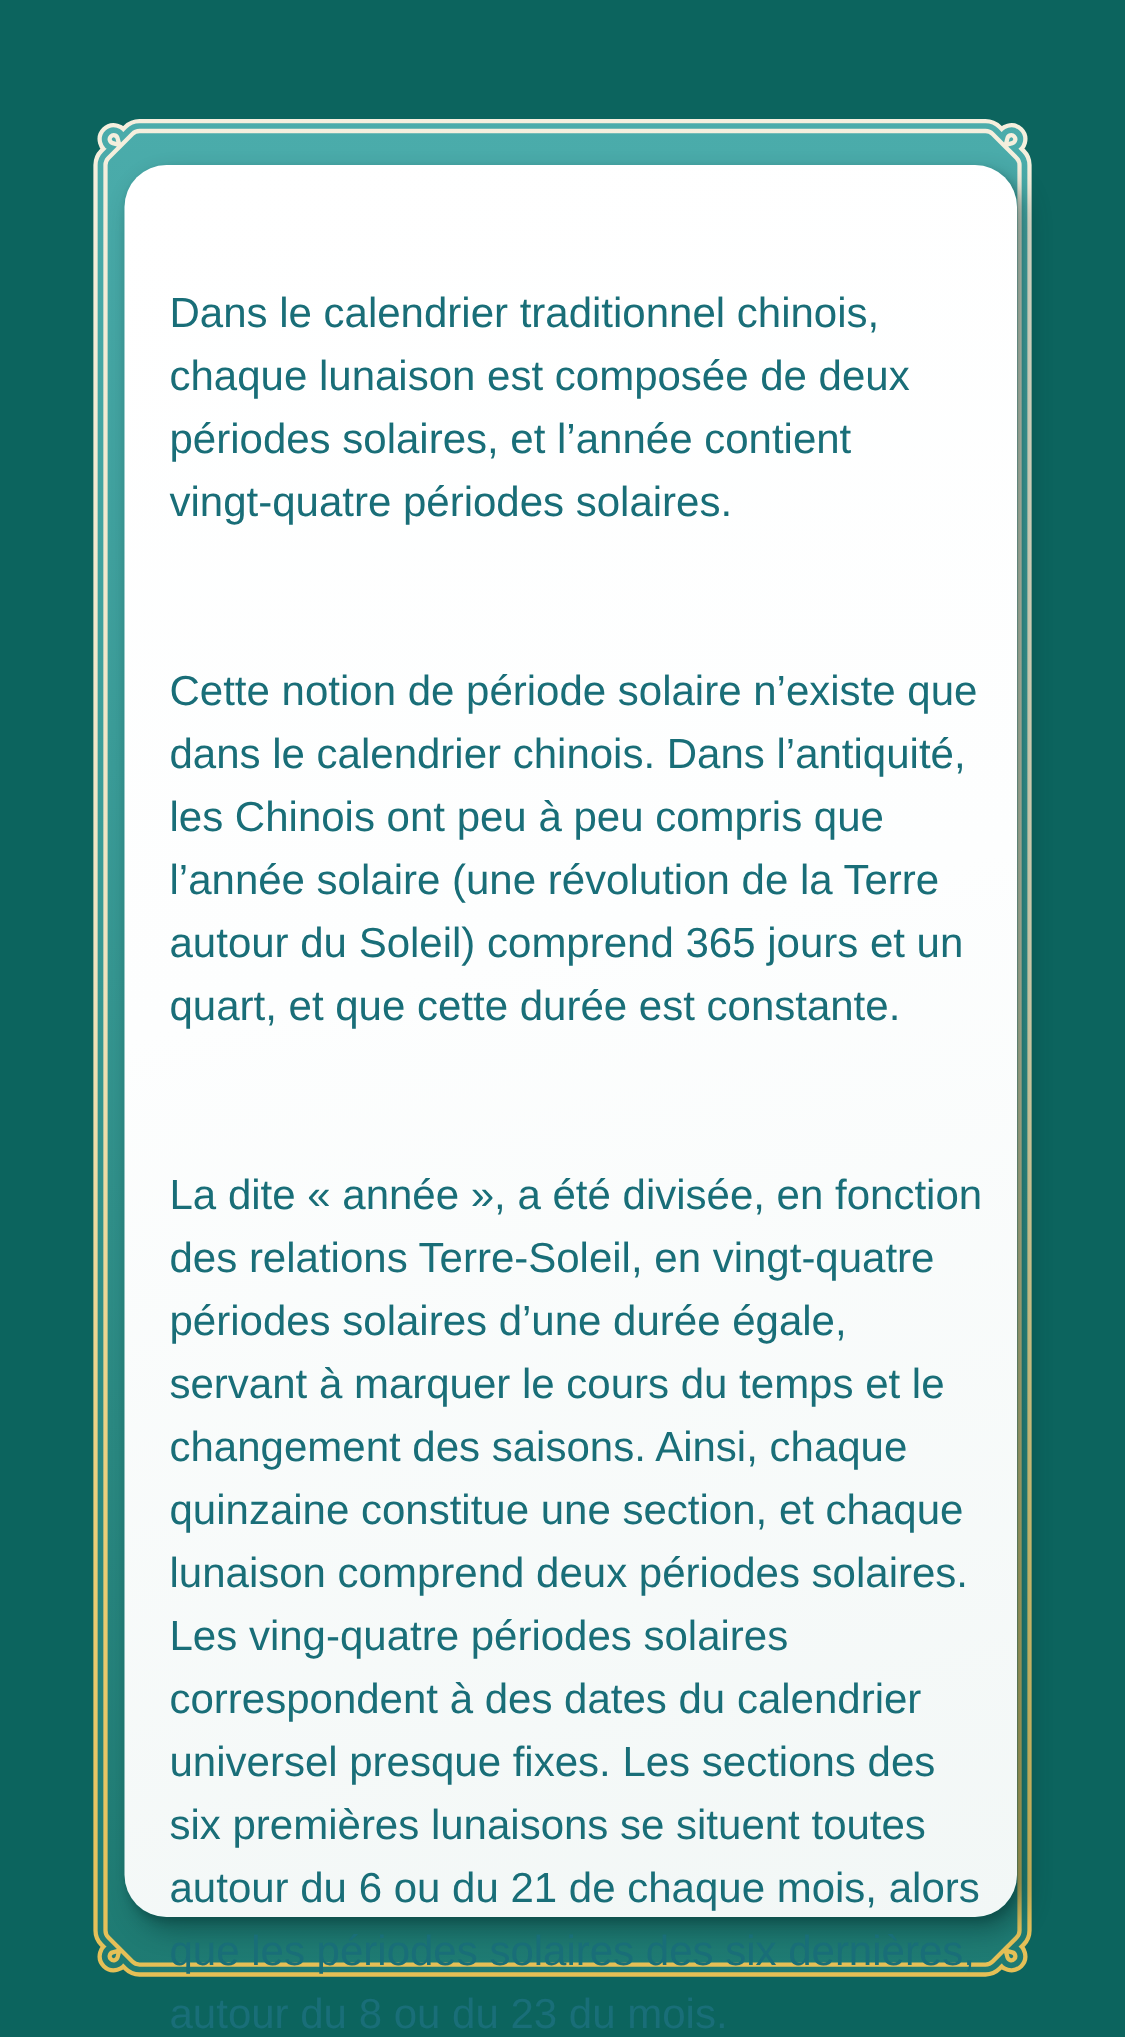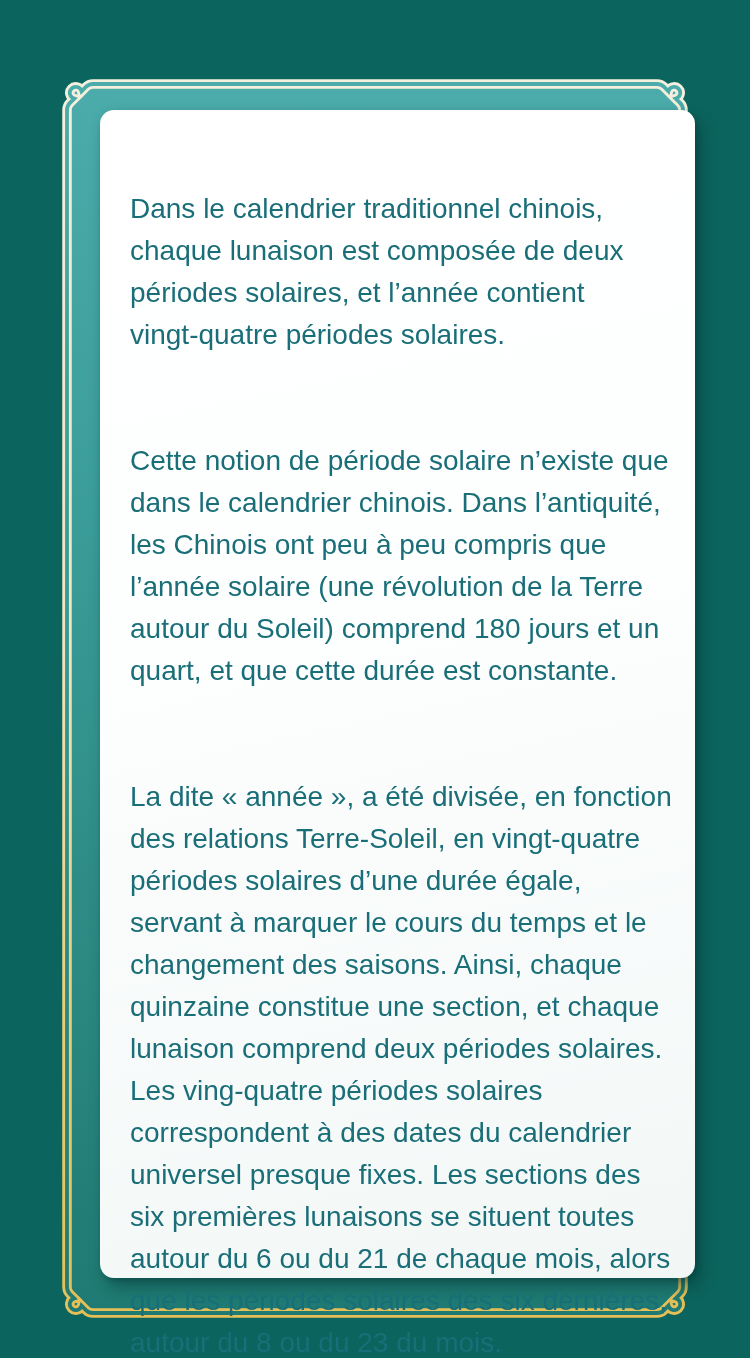--- a/index.html
+++ b/index.html
@@ -15,23 +15,23 @@
     background: #0c645e;
   }
   .frame-svg {
     position: absolute;
     left: 0; top: 0;
     width: 750px; height: 1358px;
     display: block;
   }
   .card {
     position: absolute;
-    left: 100px; top: 110px;
+    left: 83px; top: 110px;
     width: 595px; height: 1168px;
-    border-radius: 14px;
+    border-radius: 28px;
     background: linear-gradient(168deg, #ffffff 0%, #fdfefe 45%, #f2f7f6 100%);
     box-shadow: 6px 9px 16px rgba(4, 48, 46, 0.45), 2px 3px 5px rgba(4, 48, 46, 0.25);
   }
   .card-text {
     position: absolute;
     left: 30px; top: 36px;
     right: 3px;
     color: #196e78;
     font-size: 28px;
     line-height: 42px;
@@ -96,21 +96,21 @@
   <div class="card">
     <div class="card-text">
       <p>Dans le calendrier traditionnel chinois,
 chaque lunaison est composée de deux
 périodes solaires, et l’année contient
 vingt-quatre périodes solaires.</p>
       <p>Cette notion de période solaire n’existe que
 dans le calendrier chinois. Dans l’antiquité,
 les Chinois ont peu à peu compris que
 l’année solaire (une révolution de la Terre
-autour du Soleil) comprend 180 jours et un
+autour du Soleil) comprend 365 jours et un
 quart, et que cette durée est constante.</p>
       <p>La dite « année », a été divisée, en fonction
 des relations Terre-Soleil, en vingt-quatre
 périodes solaires d’une durée égale,
 servant à marquer le cours du temps et le
 changement des saisons. Ainsi, chaque
 quinzaine constitue une section, et chaque
 lunaison comprend deux périodes solaires.
 Les ving-quatre périodes solaires
 correspondent à des dates du calendrier

